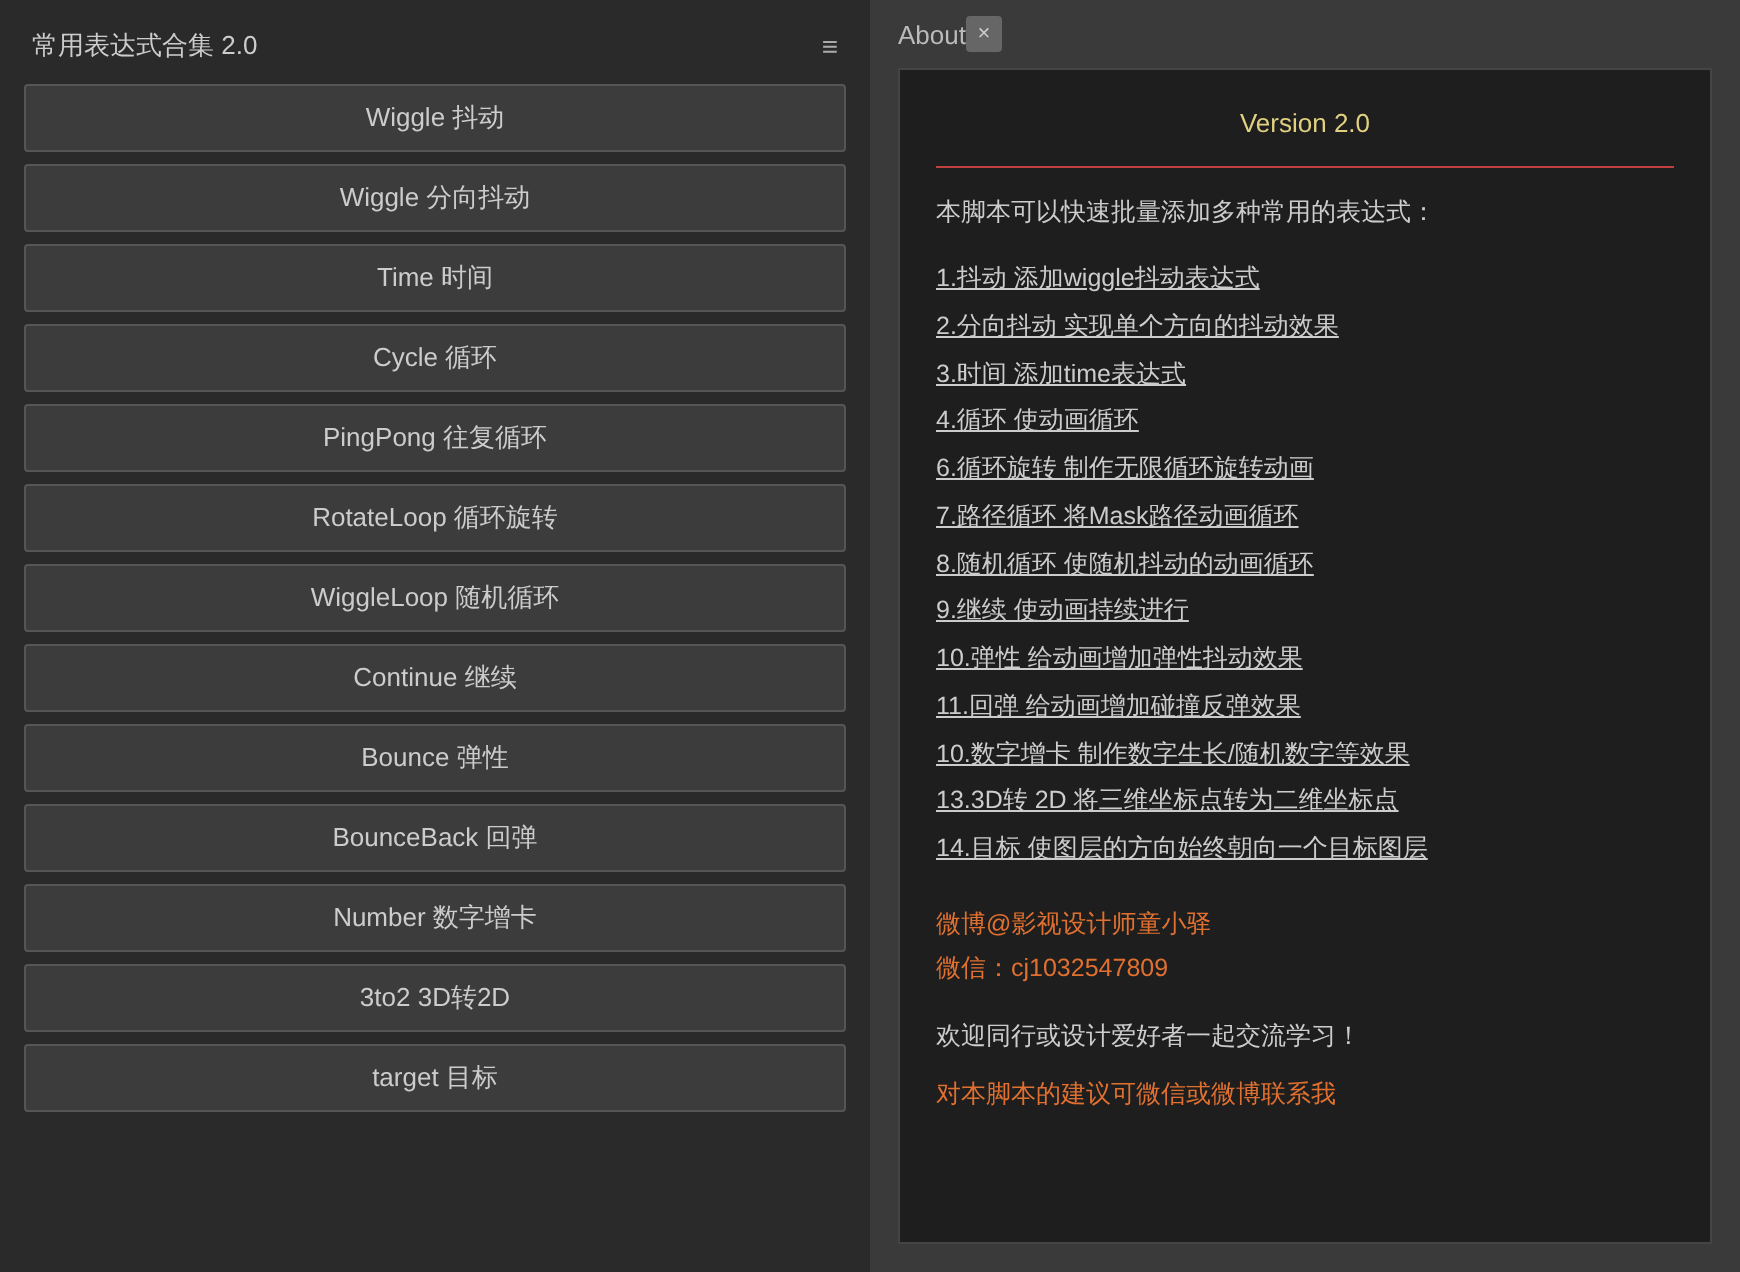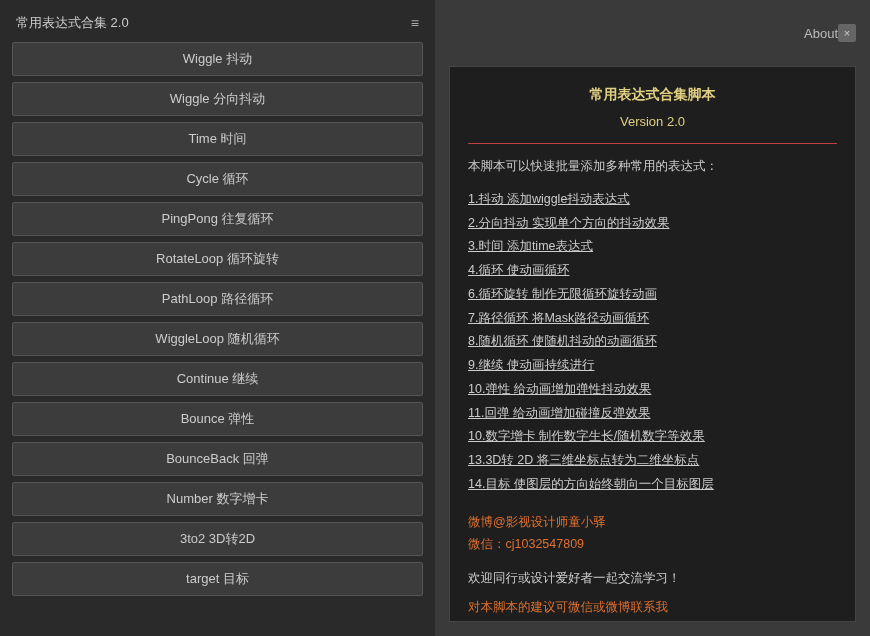--- a/index.html
+++ b/index.html
@@ -69,22 +69,22 @@
       flex: 1;
       background: #3a3a3a;
       display: flex;
       flex-direction: column;
       padding: 0;
     }
 
     #about-header {
       display: flex;
       align-items: center;
-      justify-content: flex-end;
-      padding: 24px 14px;
+      justify-content: flex-start;
+      padding: 8px 14px;
       color: #bbb;
       font-size: 13px;
       background: #3a3a3a;
     }
 
     #about-header .close-btn {
       background: #666;
       border: none;
       color: #ccc;
       width: 18px;
@@ -185,23 +185,20 @@
       <div class="btn-row">
         <button class="expr-btn">Cycle 循环</button>
       </div>
       <div class="btn-row">
         <button class="expr-btn">PingPong 往复循环</button>
       </div>
       <div class="btn-row">
         <button class="expr-btn">RotateLoop 循环旋转</button>
       </div>
       <div class="btn-row">
-        <button class="expr-btn">PathLoop 路径循环</button>
-      </div>
-      <div class="btn-row">
         <button class="expr-btn">WiggleLoop 随机循环</button>
       </div>
       <div class="btn-row">
         <button class="expr-btn">Continue 继续</button>
       </div>
       <div class="btn-row">
         <button class="expr-btn">Bounce 弹性</button>
       </div>
       <div class="btn-row">
         <button class="expr-btn">BounceBack 回弹</button>
@@ -217,21 +214,20 @@
       </div>
     </div>
 </div>
 
 <div id="right-panel">
   <div id="about-header">
     <span>About</span>
     <button class="close-btn">×</button>
   </div>
   <div id="about-content">
-    <div class="main-title">常用表达式合集脚本</div>
     <div class="version">Version 2.0</div>
     <hr class="divider">
     <div class="desc">本脚本可以快速批量添加多种常用的表达式：</div>
     <div class="features">
         <span class="item">1.抖动  添加wiggle抖动表达式</span>
         <span class="item">2.分向抖动  实现单个方向的抖动效果</span>
         <span class="item">3.时间  添加time表达式</span>
         <span class="item">4.循环  使动画循环</span>
         <span class="item">6.循环旋转  制作无限循环旋转动画</span>
         <span class="item">7.路径循环  将Mask路径动画循环</span>

